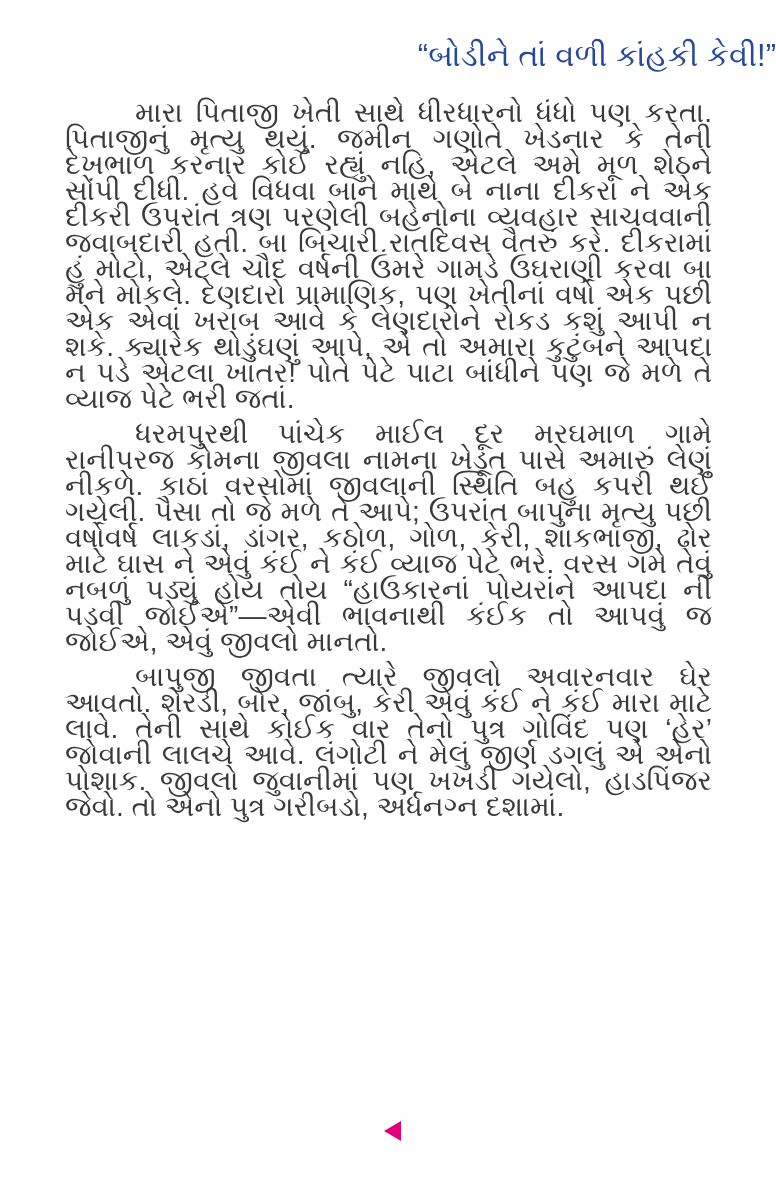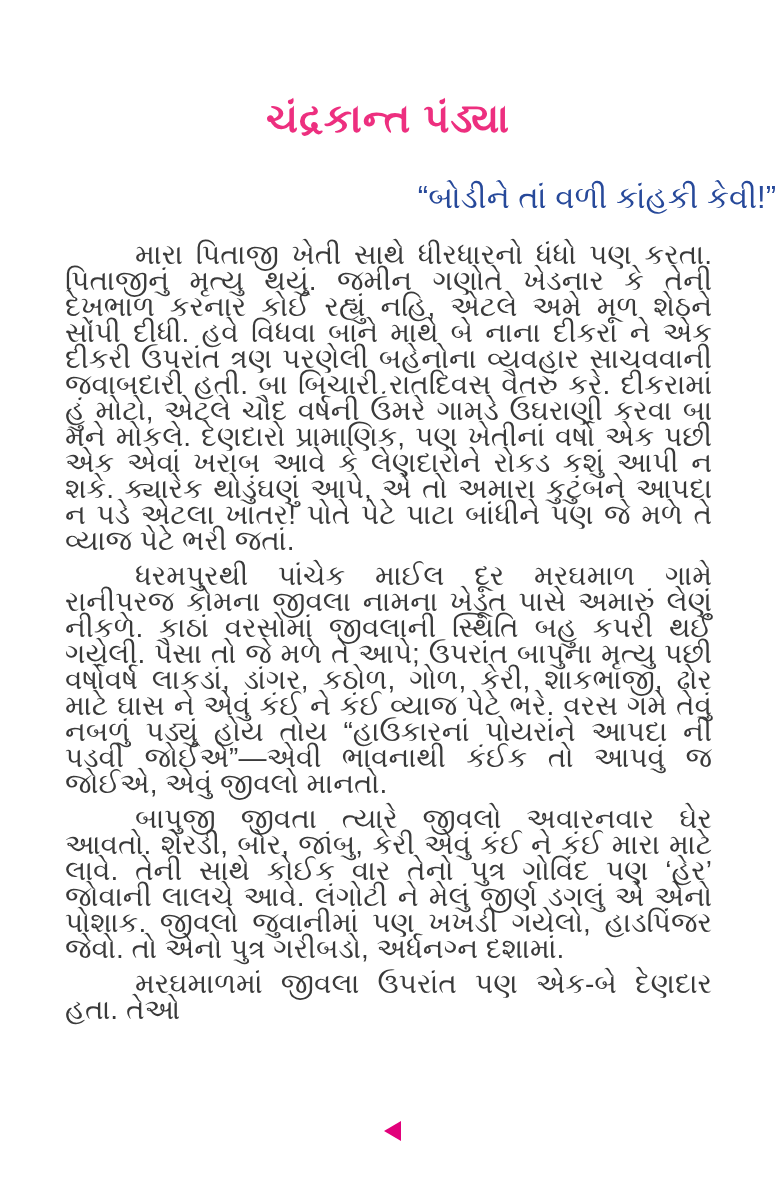--- a/index.html
+++ b/index.html
@@ -61,27 +61,25 @@
     border-bottom: 10px solid transparent;
     border-right: 17px solid #e2017b;
     cursor: pointer;
   }
 </style>
 </head>
 <body>
 
 <div class="page">
 
-  <div class="author-title">ચંદ્રકાન્ત પંડ્યા</div>
 
   <div class="story-title">“બોડીને તાં વળી કાંહકી કેવી!”</div>
 
   <div class="body-text">
     <p>મારા પિતાજી ખેતી સાથે ધીરધારનો ધંધો પણ કરતા. પિતાજીનું મૃત્યુ થયું. જમીન ગણોતે ખેડનાર કે તેની દેખભાળ કરનાર કોઈ રહ્યું નહિ, એટલે અમે મૂળ શેઠને સોંપી દીધી. હવે વિધવા બાને માથે બે નાના દીકરા ને એક દીકરી ઉપરાંત ત્રણ પરણેલી બહેનોના વ્યવહાર સાચવવાની જવાબદારી હતી. બા બિચારી રાતદિવસ વૈતરું કરે. દીકરામાં હું મોટો, એટલે ચૌદ વર્ષની ઉંમરે ગામડે ઉઘરાણી કરવા બા મને મોકલે. દેણદારો પ્રામાણિક, પણ ખેતીનાં વર્ષો એક પછી એક એવાં ખરાબ આવે કે લેણદારોને રોકડ કશું આપી ન શકે. ક્યારેક થોડુંઘણું આપે, એ તો અમારા કુટુંબને આપદા ન પડે એટલા ખાતર! પોતે પેટે પાટા બાંધીને પણ જે મળે તે વ્યાજ પેટે ભરી જતાં.</p>
     <p>ધરમપુરથી પાંચેક માઈલ દૂર મરઘમાળ ગામે રાનીપરજ કોમના જીવલા નામના ખેડૂત પાસે અમારું લેણું નીકળે. કાઠાં વરસોમાં જીવલાની સ્થિતિ બહુ કપરી થઈ ગયેલી. પૈસા તો જે મળે તે આપે; ઉપરાંત બાપુના મૃત્યુ પછી વર્ષોવર્ષ લાકડાં, ડાંગર, કઠોળ, ગોળ, કેરી, શાકભાજી, ઢોર માટે ઘાસ ને એવું કંઈ ને કંઈ વ્યાજ પેટે ભરે. વરસ ગમે તેવું નબળું પડ્યું હોય તોય “હાઉકારનાં પોયરાંને આપદા ની પડવી જોઈએ”—એવી ભાવનાથી કંઈક તો આપવું જ જોઈએ, એવું જીવલો માનતો.</p>
     <p>બાપુજી જીવતા ત્યારે જીવલો અવારનવાર ઘેર આવતો. શેરડી, બોર, જાંબુ, કેરી એવું કંઈ ને કંઈ મારા માટે લાવે. તેની સાથે કોઈક વાર તેનો પુત્ર ગોવિંદ પણ ‘હેર’ જોવાની લાલચે આવે. લંગોટી ને મેલું જીર્ણ ડગલું એ એનો પોશાક. જીવલો જુવાનીમાં પણ ખખડી ગયેલો, હાડપિંજર જેવો. તો એનો પુત્ર ગરીબડો, અર્ધનગ્ન દશામાં.</p>
-    <p>મરઘમાળમાં જીવલા ઉપરાંત પણ એક-બે દેણદાર હતા. તેઓ</p>
   </div>
 
 
   <div class="nav-arrow" title=""></div>
 
 </div>
 
 </body></html>

